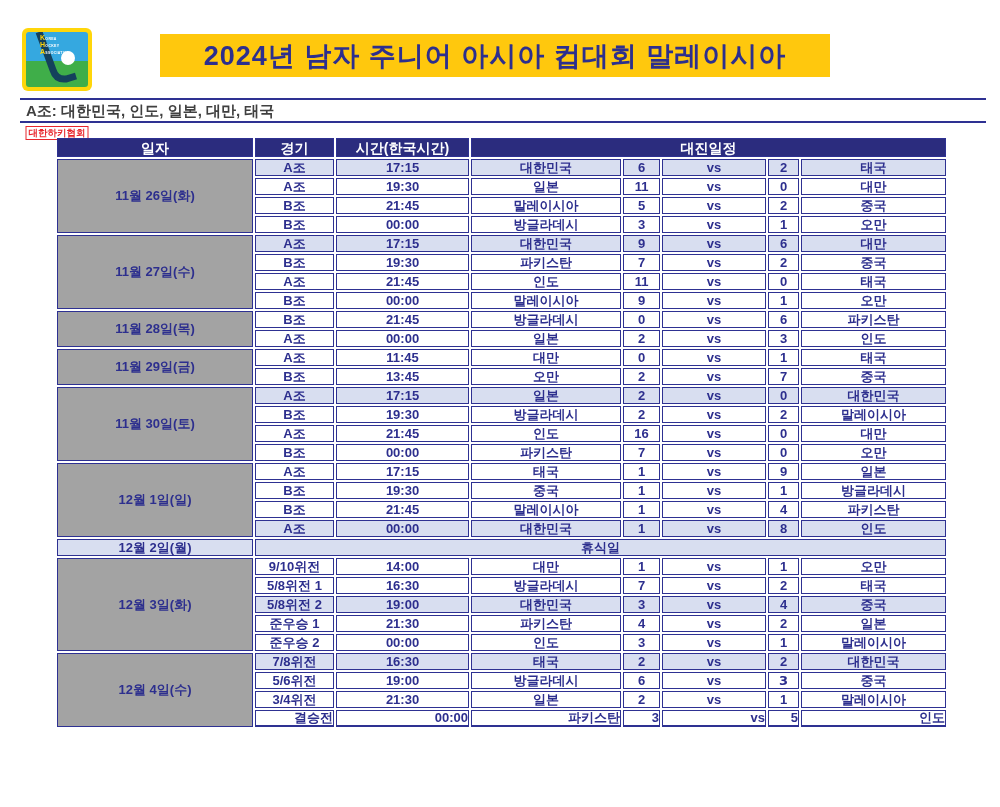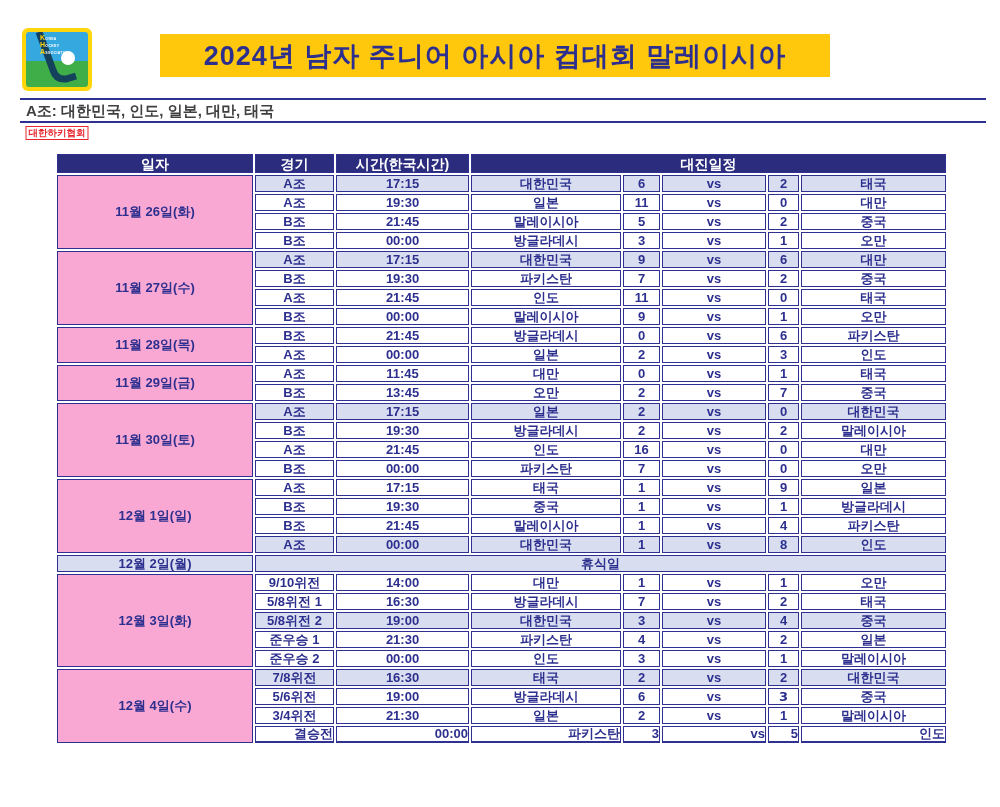--- a/index.html
+++ b/index.html
@@ -34,32 +34,32 @@
     color:#2d2f8e;font-weight:bold;font-size:27px;letter-spacing:1px;white-space:nowrap;
   }
   
   .groups{position:absolute;left:20px;top:98px;width:966px;border-bottom:2px solid #2e3192;}
   .group-row{
     border-top:2px solid #2e3192;height:21px;line-height:21px;padding-left:6px;
     font-size:15px;font-weight:bold;color:#404040;white-space:nowrap;
   }
   
   table.results{
-    position:absolute;left:55px;top:152px;width:883px;
+    position:absolute;left:55px;top:136px;width:883px;
     border-collapse:separate;border-spacing:2px;table-layout:fixed;
   }
   table.results th,table.results td{
     box-sizing:border-box;border:1.5px solid #2e3192;padding:0;
     text-align:center;vertical-align:middle;overflow:hidden;white-space:nowrap;
     color:#2d2f8e;font-weight:bold;font-size:13px;height:17px;line-height:14px;
   }
   table.results th{
     background:#2b2c7e;color:#ffffff;font-size:14px;height:19px;
   }
-  td.date-cell{font-size:14px;background:#f9a8d4;}
+  td.date-cell{font-size:14px;background:#a3a3a3;}
   td.hl{background:#d8def0;}
   td.gs{border-top-width:2.2px;}
   td.bb{border-bottom-width:2.4px;}
   tbody tr:last-child td{border-bottom-width:2.4px;text-align:right;}
   td.vs-cell{font-size:13px;}
   td.plain-num{font-family:"DejaVu Sans",sans-serif;font-weight:400;font-size:16px;}
 </style>
 </head>
 <body>
 

